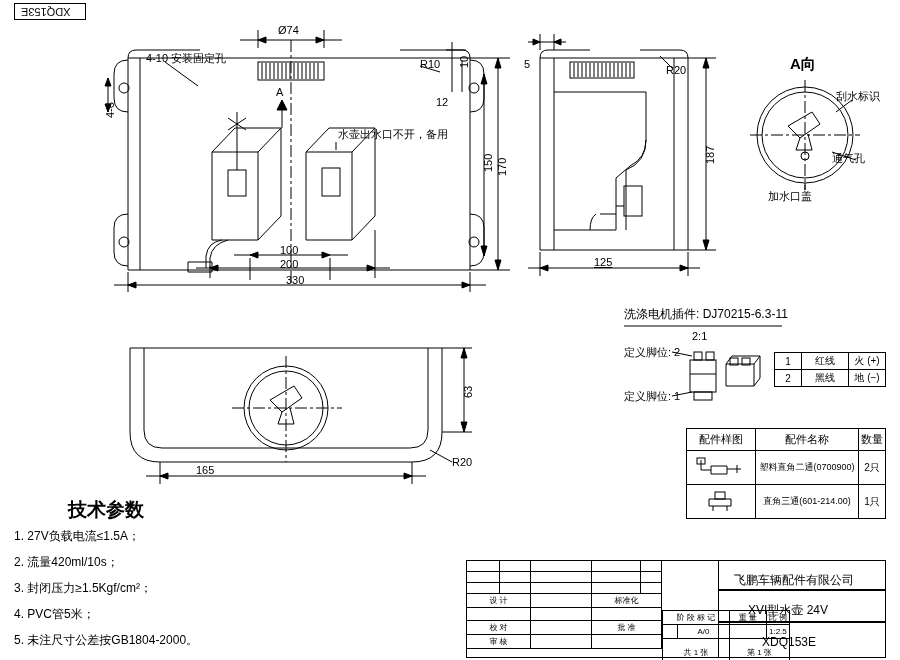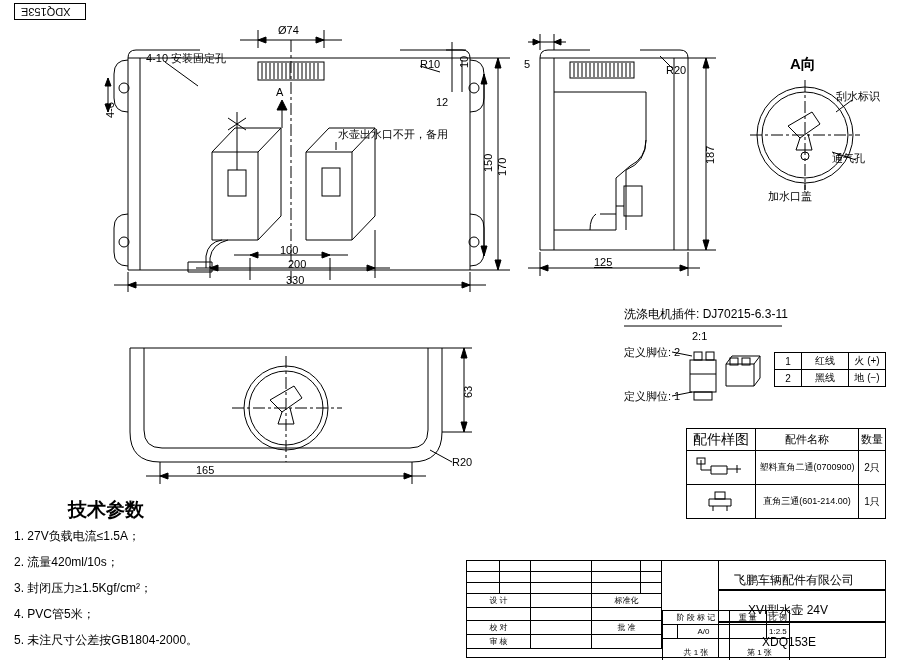--- a/index.html
+++ b/index.html
@@ -225,21 +225,21 @@
 <div class="txt" style="left:146px;top:52px;">4-10 安装固定孔</div>
 <div class="txt rot90" style="left:104px;top:118px;">4-6</div>
 <div class="txt" style="left:276px;top:86px;">A</div>
 <div class="txt" style="left:338px;top:128px;">水壶出水口不开，备用</div>
 <div class="txt" style="left:420px;top:58px;">R10</div>
 <div class="txt rot90" style="left:458px;top:68px;">10</div>
 <div class="txt" style="left:436px;top:96px;">12</div>
 <div class="txt rot90" style="left:482px;top:172px;">150</div>
 <div class="txt rot90" style="left:496px;top:176px;">170</div>
 <div class="txt" style="left:280px;top:244px;">100</div>
-<div class="txt" style="left:280px;top:258px;margin-left:8px;">200</div>
+<div class="txt" style="left:280px;top:258px;">200</div>
 <div class="txt" style="left:286px;top:274px;">330</div>
 
 <div class="txt" style="left:524px;top:58px;">5</div>
 <div class="txt" style="left:666px;top:64px;">R20</div>
 <div class="txt rot90" style="left:704px;top:164px;">187</div>
 <div class="txt" style="left:594px;top:256px;text-decoration:underline;">125</div>
 
 <div class="txt txt-l" style="left:790px;top:56px;">A向</div>
 <div class="txt" style="left:836px;top:90px;">刮水标识</div>
 <div class="txt" style="left:832px;top:152px;">通气孔</div>
@@ -265,21 +265,21 @@
     <td>2</td>
     <td>黑线</td>
     <td>地 (−)</td>
   </tr>
 </tbody>
   </table>
 
 <table style="position:absolute;left:686px;top:428px;width:200px;">
   <tbody>
       <tr style="height:22px;">
-    <td style="width:64px;font-size:14px;">配件样图</td>
+    <td style="width:64px;font-size:11px;">配件样图</td>
     <td style="width:98px;font-size:11px;">配件名称</td>
     <td style="font-size:11px;">数量</td>
   </tr>
   <tr style="height:34px;">
     <td>
       <svg width="56" height="26" style="position:relative;">
         <g stroke="#000" fill="none">
           <path d="M8,6 L8,16 L18,16"></path>
           <rect x="4" y="4" width="8" height="6"></rect>
           <path d="M18,12 L34,12 L34,20 L18,20 Z"></path>

